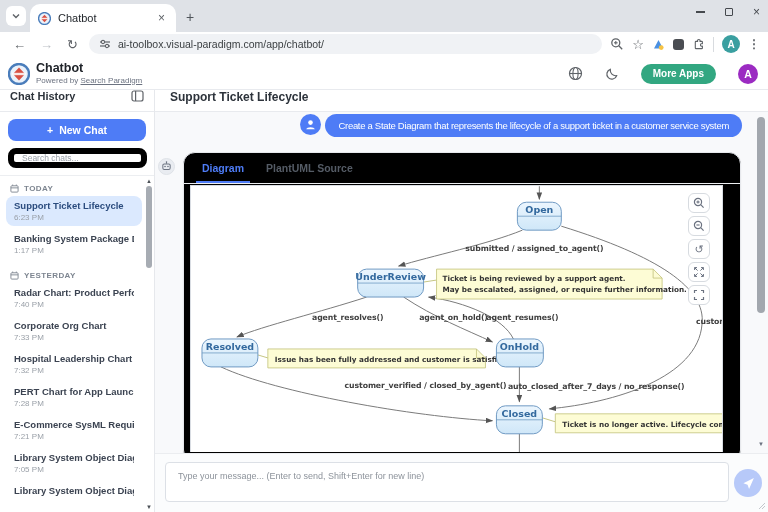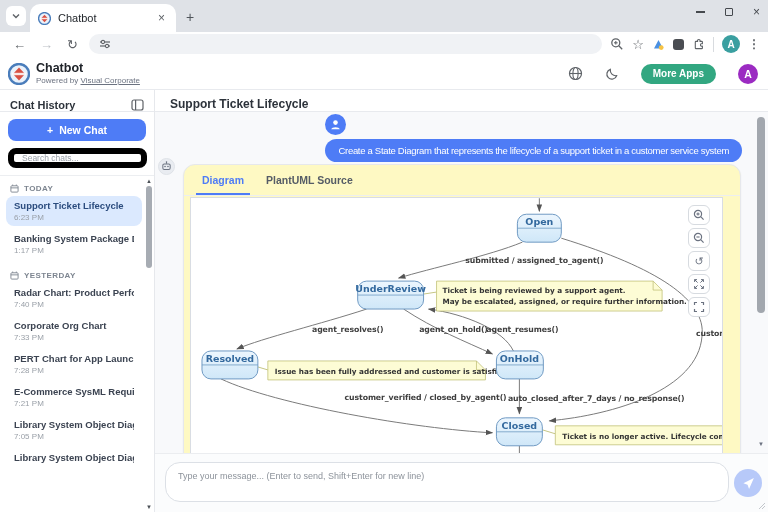--- a/index.html
+++ b/index.html
@@ -43,21 +43,21 @@
   .app-sub a{color:#6b7280;text-decoration:underline;}
   .header-right{margin-left:auto;display:flex;align-items:center;gap:22px;}
   .more-apps{background:#32a781;color:#fff;border:none;border-radius:13px;height:20px;
     padding:0 12px;font-size:10px;font-weight:700;font-family:inherit;}
   .app-avatar{width:20px;height:20px;border-radius:50%;background:#9b2bc2;color:#fff;
     font-size:10.5px;font-weight:700;display:flex;align-items:center;justify-content:center;margin-right:2px;}
 
   
   .app-body{display:flex;height:422px;}
   .sidebar{width:155px;border-right:1px solid #e6e8ec;display:flex;flex-direction:column;background:#fff;}
-  .pane-header{height:22px;border-bottom:1px solid #e8eaee;display:flex;align-items:flex-end;
+  .pane-header{height:22px;border-bottom:1px solid #e8eaee;display:flex;align-items:flex-start;
     padding:0 10px;font-size:11px;font-weight:700;color:#2d333b;}
   .pane-toggle{margin-left:auto;display:flex;}
   .new-chat{margin:7px 8px 0;height:22px;background:#4e7cf6;color:#fff;border:none;border-radius:8px;
     font-size:10.5px;font-weight:700;font-family:inherit;display:flex;align-items:center;justify-content:center;gap:6px;}
   .search-box{margin:7px 8px 0;height:20px;border:6px solid #000000;border-radius:8px;
     font-size:8.5px;padding:0 8px;color:#3b4351;width:139px;font-family:inherit;}
   .search-box::placeholder{color:#9aa0a8;}
   .side-divider{height:1px;background:#eceef1;margin-top:7px;}
   .chat-list{flex:1;overflow:hidden;position:relative;padding:4px 12px 0 0;}
   .section-head{display:flex;align-items:center;gap:5px;padding:4px 10px 3px;
@@ -70,30 +70,30 @@
   .yesterday{margin-top:8px;}
   .side-scroll-up{position:absolute;top:2px;right:2px;font-size:6px;color:#4b5056;}
   .side-scroll-thumb{position:absolute;top:10px;right:2px;width:6px;height:82px;background:#a7acb3;border-radius:3px;}
   .side-scroll-down{position:absolute;bottom:2px;right:2px;font-size:6px;color:#4b5056;}
 
   .main{flex:1;display:flex;flex-direction:column;min-width:0;}
   .main .pane-header{font-size:12px;padding:0 15px;}
   .chat-area{height:341px;background:#f8f9fb;position:relative;overflow:hidden;}
 
   
-  .msg-row{position:absolute;top:2px;right:26px;display:flex;align-items:flex-start;gap:4px;flex-direction:column;}
+  .msg-row{position:absolute;top:2px;right:26px;display:flex;align-items:flex-start;gap:4px;}
   .msg-avatar{width:21px;height:21px;border-radius:50%;background:#4e7cf6;display:flex;
     align-items:center;justify-content:center;flex:none;}
   .bubble{background:#4e7cf6;color:#fff;border-radius:14px;padding:6px 13px;font-size:9.5px;
     letter-spacing:-.3px;white-space:nowrap;}
 
   
   .bot-avatar{position:absolute;left:3px;top:46px;width:17px;height:17px;border-radius:50%;
     background:#e9ecf1;border:1px solid #dfe3e8;display:flex;align-items:center;justify-content:center;}
-  .card{position:absolute;left:28px;top:52px;width:558px;height:310px;background:#fef9c3;
+  .card{position:absolute;left:28px;top:40px;width:558px;height:310px;background:#000000;
     border:1px solid #e6e8ec;border-radius:12px;box-shadow:0 1px 2px rgba(0,0,0,.05);}
   .tabs{display:flex;gap:22px;padding:0 18px;height:31px;align-items:center;border-bottom:1px solid #eceef1;}
   .tab{font-size:10.5px;color:#555c66;font-weight:600;position:relative;height:100%;
     display:flex;align-items:center;}
   .tab.active{color:#4e7cf6;}
   .tab.active:after{content:"";position:absolute;left:-6px;right:-6px;bottom:0;height:2px;background:#4e7cf6;}
   .canvas{position:absolute;left:6px;top:32px;width:533px;height:267px;background:#fff;
     border:1px solid #d9dde3;border-bottom:none;overflow:hidden;}
   .diagram-svg{position:absolute;left:0;top:0;}
 
@@ -114,21 +114,21 @@
   .elabel{font:700 7.8px "DejaVu Sans",sans-serif;fill:#3f3f3f;text-anchor:middle;letter-spacing:-.1px;}
   .elabel.left{text-anchor:start;}
 
   
   .chat-scroll-thumb{position:absolute;right:3px;top:5px;width:8px;height:196px;background:#a2a7ae;border-radius:4px;}
   .chat-scroll-down{position:absolute;right:4px;bottom:6px;font-size:6px;color:#6b7280;}
 
   
   .input-area{height:59px;background:#fbfcfd;border-top:1px solid #ebedf0;position:relative;}
   .chat-input{position:absolute;left:10px;top:8px;width:564px;height:40px;border:1px solid #dce0e6;
-    border-radius:15px;background:#fff;font-family:inherit;font-size:9px;color:#3b4351;
+    border-radius:4px;background:#fff;font-family:inherit;font-size:9px;color:#3b4351;
     padding:8px 12px;resize:none;outline:none;}
   .chat-input::placeholder{color:#8d939b;}
   .send-btn{position:absolute;right:6px;top:15px;width:28px;height:28px;border:none;border-radius:50%;
     background:#b7c9f9;display:flex;align-items:center;justify-content:center;}
   .resize-grip{position:absolute;right:2px;bottom:2px;}
 </style>
 </head>
 <body>
 
 <div class="tabstrip">
@@ -162,20 +162,21 @@
   <span class="nav-ico">←</span>
   <span class="nav-ico fwd">→</span>
   <span class="nav-ico">↻</span>
   <div class="omnibox">
     <svg width="12" height="12" viewBox="0 0 12 12">
       <line x1="1" y1="4" x2="11" y2="4" stroke="#5f6368" stroke-width="1.2"></line>
       <line x1="1" y1="8" x2="11" y2="8" stroke="#5f6368" stroke-width="1.2"></line>
       <circle cx="4" cy="4" r="1.6" fill="#fff" stroke="#5f6368" stroke-width="1.1"></circle>
       <circle cx="8" cy="8" r="1.6" fill="#fff" stroke="#5f6368" stroke-width="1.1"></circle>
     </svg>
+    <span class="url">ai-toolbox.visual-paradigm.com/app/chatbot/</span>
   </div>
   <span class="tb-ico">
     <svg width="14" height="14" viewBox="0 0 14 14">
         <circle cx="5.8" cy="5.8" r="4" fill="none" stroke="#5f6368" stroke-width="1.3"></circle>
         <line x1="8.8" y1="8.8" x2="12.2" y2="12.2" stroke="#5f6368" stroke-width="1.3"></line>
         <line x1="4" y1="5.8" x2="7.6" y2="5.8" stroke="#5f6368" stroke-width="1.1"></line>
         <line x1="5.8" y1="4" x2="5.8" y2="7.6" stroke="#5f6368" stroke-width="1.1"></line>
       </svg>
   </span>
   <span class="star">☆</span>
@@ -197,21 +198,21 @@
 </div>
 
 <div class="app-header">
   <svg width="22" height="22" viewBox="0 0 22 22">
     <circle cx="11" cy="11" r="10" fill="#eaf2fb" stroke="#4a7dbb" stroke-width="2.4"></circle>
     <path d="M11,4.5 L17,11 L11,17.5 L5,11 Z" fill="#d94f42"></path>
     <rect x="4" y="9.8" width="14" height="2.4" fill="#fff" opacity=".85"></rect>
   </svg>
   <div class="title-block">
     <div class="app-title">Chatbot</div>
-    <div class="app-sub"><span>Powered by </span><a href="#">Visual Corporate</a></div>
+    <div class="app-sub"><span>Powered by </span><a href="#">Search Paradigm</a></div>
   </div>
   <div class="header-right">
     <span style="display:flex;">
       <svg width="15" height="15" viewBox="0 0 15 15">
           <circle cx="7.5" cy="7.5" r="6" fill="none" stroke="#5f6368" stroke-width="1.2"></circle>
           <ellipse cx="7.5" cy="7.5" rx="2.6" ry="6" fill="none" stroke="#5f6368" stroke-width="1.1"></ellipse>
           <line x1="1.5" y1="7.5" x2="13.5" y2="7.5" stroke="#5f6368" stroke-width="1.1"></line>
         </svg>
     </span>
     <span style="display:flex;">
@@ -270,20 +271,24 @@
           </svg>
         <span>YESTERDAY</span>
       </div>
       <div class="chat-item">
         <div class="ci-title">Radar Chart: Product Perfor...</div>
         <div class="ci-time">7:40 PM</div>
       </div>
       <div class="chat-item">
         <div class="ci-title">Corporate Org Chart</div>
         <div class="ci-time">7:33 PM</div>
+      </div>
+      <div class="chat-item">
+        <div class="ci-title">Hospital Leadership Chart</div>
+        <div class="ci-time">7:32 PM</div>
       </div>
       <div class="chat-item">
         <div class="ci-title">PERT Chart for App Launch</div>
         <div class="ci-time">7:28 PM</div>
       </div>
       <div class="chat-item">
         <div class="ci-title">E-Commerce SysML Require...</div>
         <div class="ci-time">7:21 PM</div>
       </div>
       <div class="chat-item">

